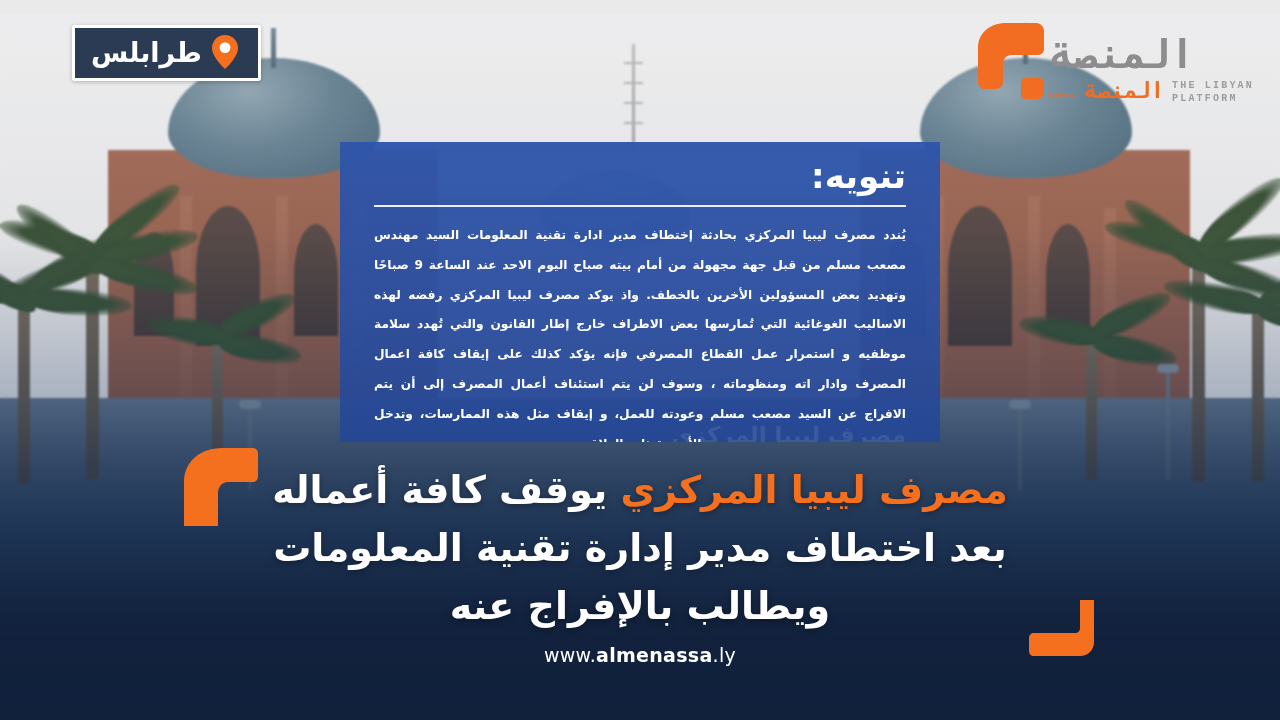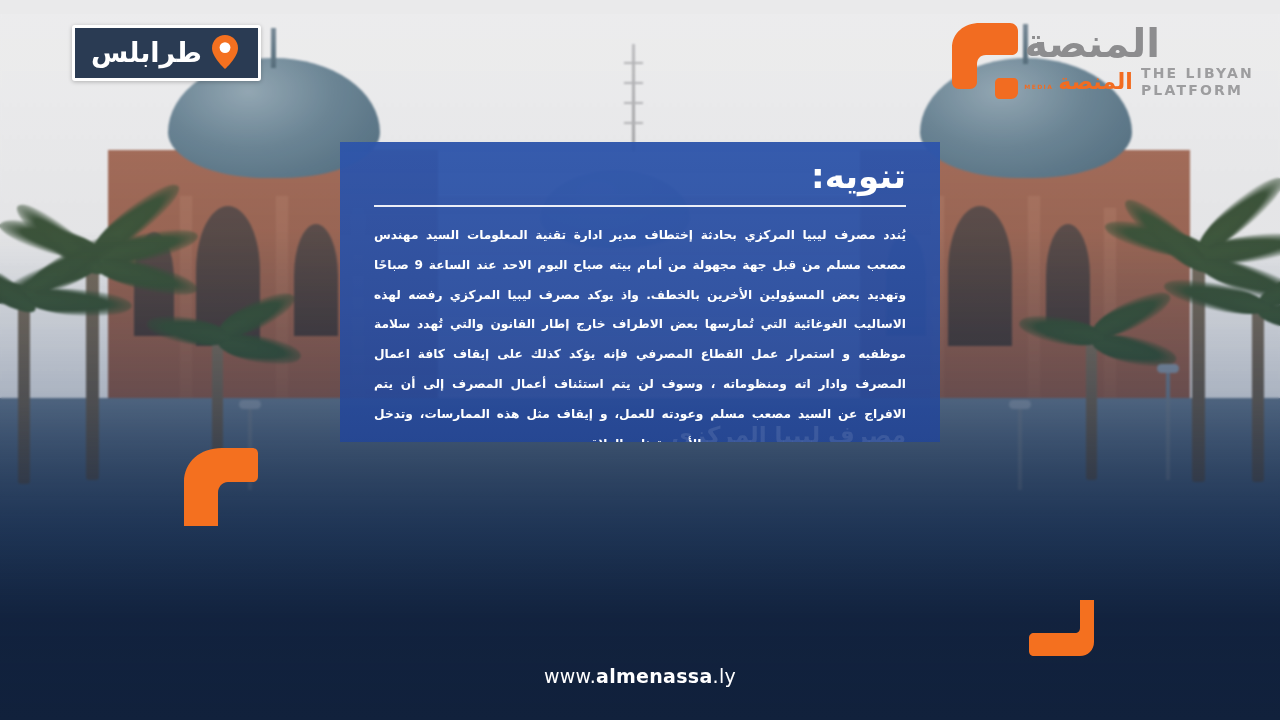--- a/index.html
+++ b/index.html
@@ -145,37 +145,37 @@
     font-size:27px;
     font-weight:bold;
     letter-spacing:.5px;
     line-height:1;
   }
   .pin-icon { width:26px; height:34px; display:block; }
 
   
   .logo {
     position:absolute; right:26px; top:18px;
-    display:flex; align-items:center; gap:6px;
+    display:flex; align-items:flex-end; gap:6px;font-family:Liberation Mono, monospace;
   }
   .logo-mark { margin-top:4px; }
   .logo-text {
     display:flex; flex-direction:column; align-items:flex-end;
     line-height:1;
   }
   .logo-ar-main {
     font-size:40px; font-weight:bold; color:#8d8d8f;
     letter-spacing:-1px;
   }
   .logo-row2 {
     display:flex; align-items:center; gap:8px; margin-top:2px;
   }
   .logo-latin {
     display:flex; flex-direction:column;
-    font-size:14px; letter-spacing:2.2px; color:#9d9d9f; font-weight:bold;
+    font-size:10px; letter-spacing:2.2px; color:#9d9d9f; font-weight:bold;
     line-height:1.25; text-align:left;
   }
   .logo-ar-sub {
     font-size:22px; font-weight:bold; color:#f26c21;
   }
   .logo-ar-sub-tag {
     font-size:6px; letter-spacing:1.4px; color:#f26c21; font-weight:bold;
     text-align:center; margin-top:-3px;
   }
 
@@ -237,21 +237,21 @@
   
   .quote-open {
     position:absolute; left:170px; top:446px;
   }
   .quote-close {
     position:absolute; left:1028px; top:600px;
   }
 
   
   .site-url {
-    position:absolute; left:0; top:665px; width:1280px;
+    position:absolute; left:0; top:644px; width:1280px;
     text-align:center;
     color:#ffffff;
     font-size:19px;
     letter-spacing:.3px;
     direction:ltr;
   }
   .site-url b { font-weight:bold; }
 </style>
 </head>
 <body>
@@ -387,18 +387,25 @@
       <path d="M14 80V36C14 16 30 2 52 2h30c4 0 6 2 6 6v22c0 4-2 6-6 6H58c-6 0-10 5-10 11v33H14z" fill="#f4701f"></path>
     </svg>
   </span>
 
   <span class="quote-close">
     <svg width="68" height="58" viewBox="0 0 68 58" xmlns="http://www.w3.org/2000/svg">
       <path d="M52 0h14v42c0 8-6 14-14 14H6c-3 0-5-2-5-5V38c0-3 2-5 5-5h41c3 0 5-2 5-5V0z" fill="#f4701f"></path>
     </svg>
   </span>
 
+  <div class="headline-wrap">
+    <div class="headline-line">
+      <span class="hl-accent">مصرف ليبيا المركزي</span><span> يوقف كافة أعماله</span>
+    </div>
+    <div class="headline-line">بعد اختطاف مدير إدارة تقنية المعلومات</div>
+    <div class="headline-line">ويطالب بالإفراج عنه</div>
+  </div>
 
   <div class="site-url">
     <span>www.</span><b>almenassa</b><span>.ly</span>
   </div>
 
 </div>
 
 </body></html>

